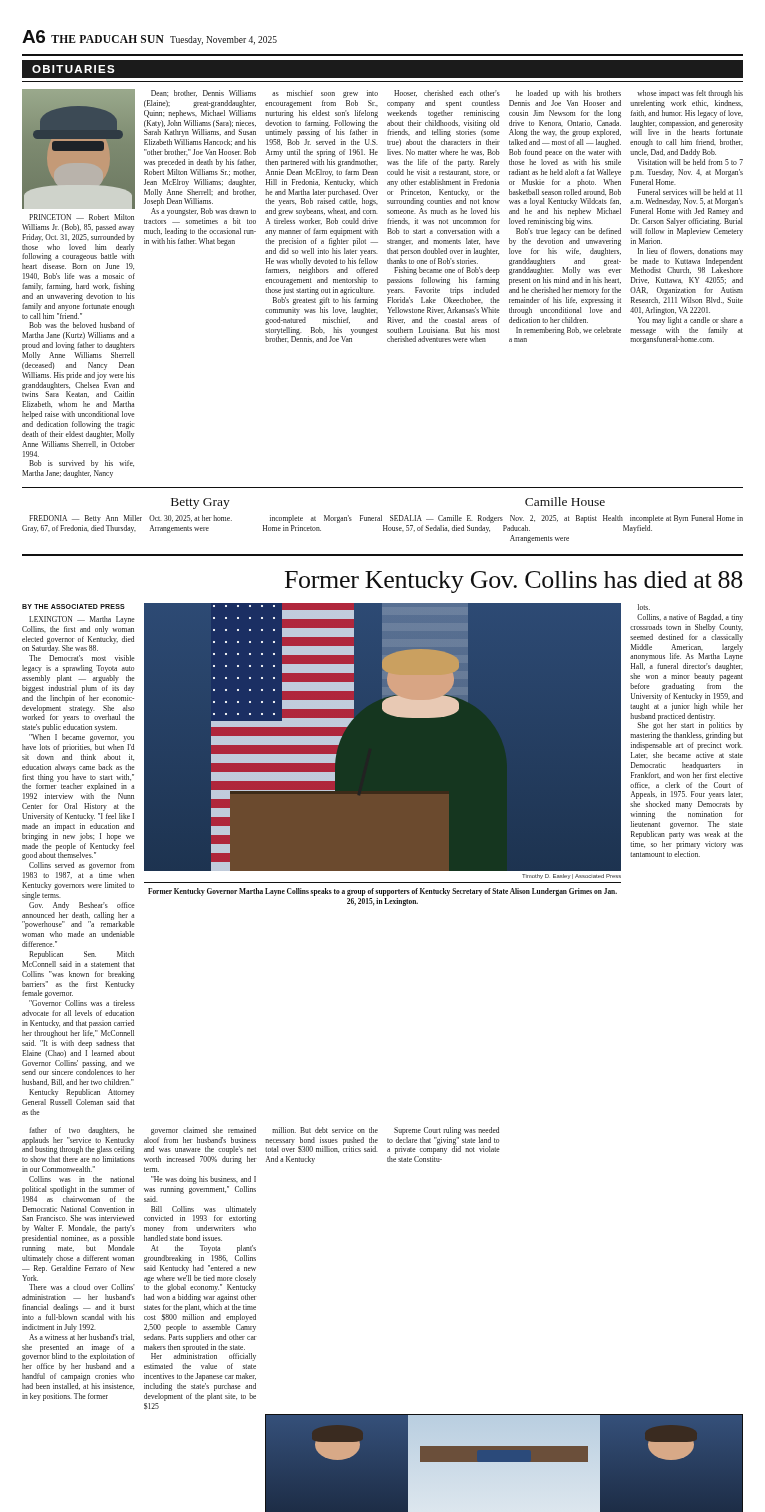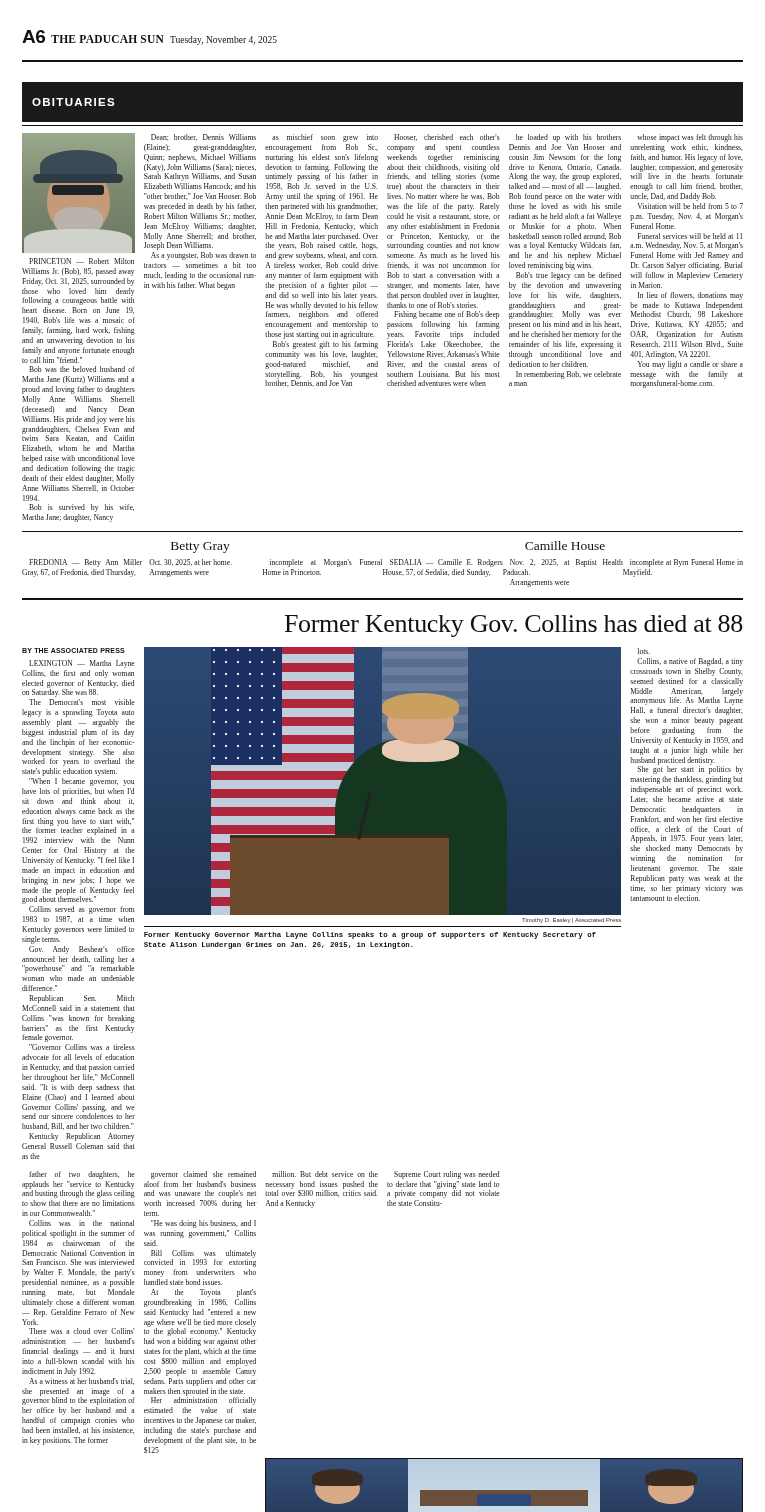--- a/index.html
+++ b/index.html
@@ -7,27 +7,27 @@
   body {
     width: 765px; height: 1512px;
     background:#ffffff;
     font-family: "Liberation Serif", serif;
     color:#111;
     overflow:hidden;
   }
   .page { position:relative; width:765px; height:1512px; padding:0 22px; }
 
   
-  .masthead { display:flex; align-items:baseline; gap:6px; padding-top:26px; border-bottom:2px solid #111; padding-bottom:12px; }
+  .masthead { display:flex; align-items:baseline; gap:6px; padding-top:26px; border-bottom:2px solid #111; padding-bottom:6px; }
   .mast-page { font-family:"Liberation Sans", sans-serif; font-weight:bold; font-size:19px; letter-spacing:-0.5px; }
   .mast-name { font-family:"Liberation Serif", serif; font-weight:bold; font-size:11.5px; letter-spacing:0.2px; }
   .mast-date { font-family:"Liberation Serif", serif; font-size:9.5px; }
 
   
-  .sectionbar { margin-top:20px; background:#1b1b1b; color:#fff; height:40px; display:flex; align-items:center; padding-left:10px; }
+  .sectionbar { margin-top:4px; background:#1b1b1b; color:#fff; height:18px; display:flex; align-items:center; padding-left:10px; }
   .sectionbar span { font-family:"Liberation Sans", sans-serif; font-weight:bold; font-size:11.5px; letter-spacing:1.3px; }
 
   
   .obit-wrap { border-top:1px solid #111; margin-top:3px; padding-top:7px; }
   .obit-title { text-align:center; font-size:17.5px; font-weight:normal; font-family:"Liberation Serif", serif; letter-spacing:0.2px; margin-bottom:6px; }
   .cols6 { display:grid; grid-template-columns:repeat(6,1fr); column-gap:9px; }
   .col { position:relative; }
   .col p { margin:0; font-size:7.6px; line-height:1.3; text-align:justify; text-indent:7px; }
   .col p.first { text-indent:7px; }
   .photo-box { width:100%; height:120px; margin:0 0 4px 0; overflow:hidden; position:relative; background:#6f7b63; }
@@ -63,21 +63,21 @@
   .bp-flagblue { position:absolute; left:14%; top:0; width:15%; height:44%; background:#1b2f63; }
   .bp-flagblue::after { content:""; position:absolute; inset:0; background:radial-gradient(circle at 25% 25%, #fff 1px, transparent 1.6px) repeat; background-size:12px 12px; opacity:.9; }
   .bp-flag2 { position:absolute; left:50%; top:0; width:18%; height:100%; background:repeating-linear-gradient(0deg,#dfe5ee 0 8px,#a8b6cc 8px 16px); opacity:.35; }
   .bp-person-body { position:absolute; left:40%; top:34%; width:36%; height:66%; background:#15361f; border-radius:42% 42% 0 0; }
   .bp-person-head { position:absolute; left:51%; top:20%; width:14%; height:16%; background:#d8a584; border-radius:50% 50% 46% 46%; }
   .bp-hair { position:absolute; left:50%; top:17%; width:16%; height:10%; background:#caa060; border-radius:50% 50% 30% 30%; }
   .bp-scarf { position:absolute; left:50%; top:34%; width:16%; height:9%; background:#e8c9b4; border-radius:40%; }
   .bp-podium { position:absolute; left:18%; bottom:0; width:46%; height:30%; background:#6b4a2e; border-top:3px solid #3c2a18; }
   .bp-mic { position:absolute; left:46%; bottom:28%; width:3px; height:48px; background:#222; transform:rotate(14deg); }
   .photo-credit { font-family:"Liberation Sans", sans-serif; font-size:6px; text-align:right; padding:2px 0 3px; color:#333; }
-  .cutline { font-family:Liberation Mono, monospace; font-weight:bold; font-size:7.4px; line-height:1.3; border-top:1px solid #111; padding-top:4px; }
+  .cutline { font-family:Liberation Serif, serif; font-weight:bold; font-size:7.4px; line-height:1.3; border-top:1px solid #111; padding-top:4px;text-align:center; }
 
   .story2 { margin-top:8px; display:grid; grid-template-columns:repeat(6,1fr); column-gap:9px; }
   .story2 p { margin:0; font-size:7.6px; line-height:1.3; text-align:justify; text-indent:7px; }
 
   
   .ad { grid-column: 3 / span 4; border:1px solid #111; margin-top:2px; }
   .ad-top { background:#0d1b3e; color:#fff; text-align:center; font-family:"Liberation Sans", sans-serif; font-weight:bold; font-size:9px; padding:3px 0; letter-spacing:0.3px; }
   .ad-body { display:grid; grid-template-columns:1fr 1.35fr 1fr; }
   .ad-col { position:relative; }
   .ad-person { position:relative; height:104px; background:#203049; overflow:hidden; }

